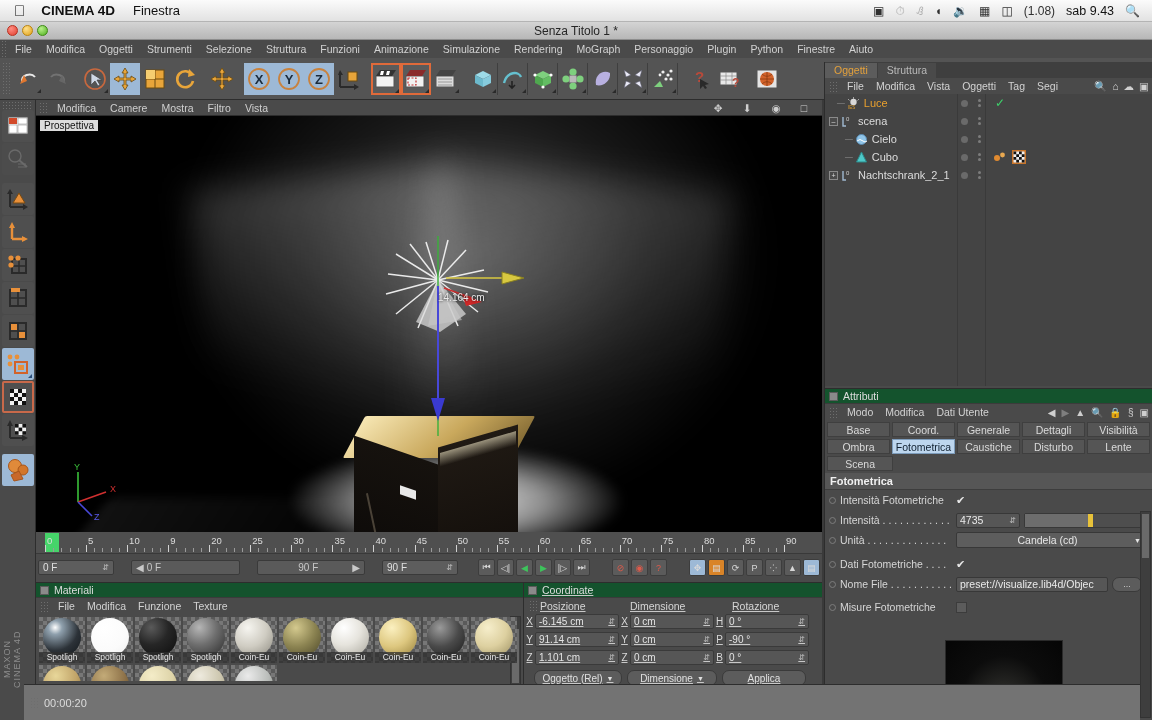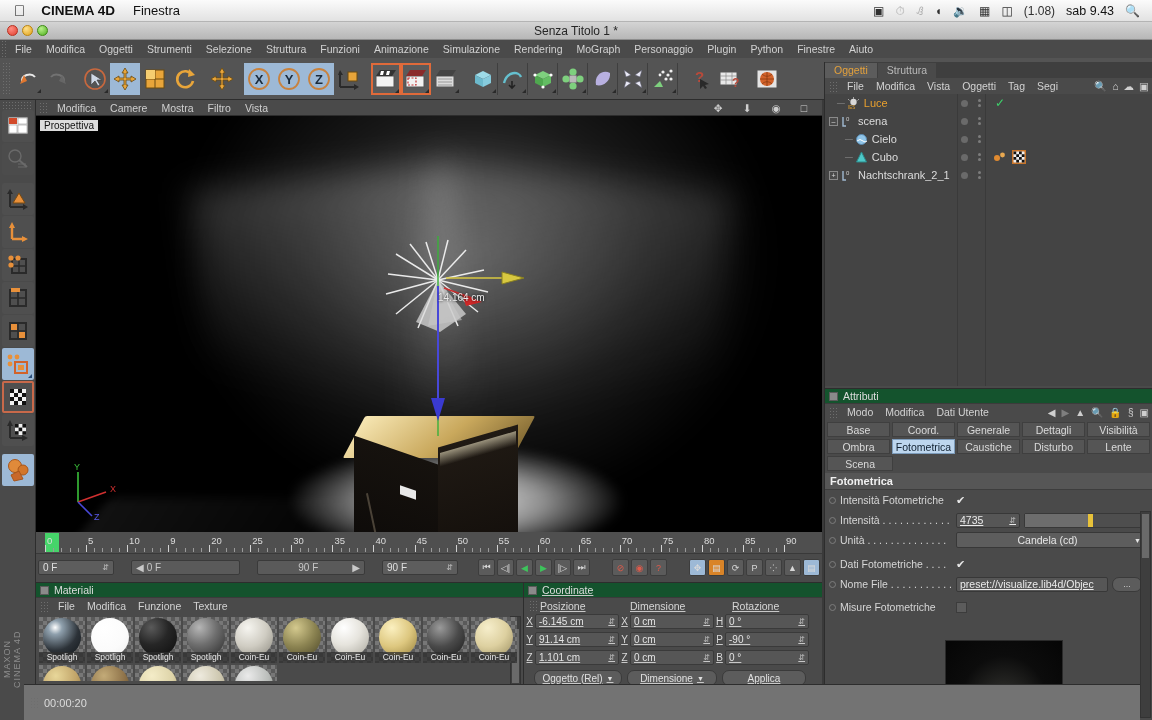--- a/index.html
+++ b/index.html
@@ -205,21 +205,21 @@
     text-align:center; background:#555; color:#dadada; border:1px solid #3f3f3f; }
   .atab.active { background:#bdd6ee; color:#102030; border-color:#7d9cbb; }
   .secthdr { height:17px; background:#565656; font-size:11px; color:#f0f0f0;
     display:flex; align-items:center; padding-left:5px; font-weight:bold; border-bottom:1px solid #3d3d3d;}
   .prow { height:20px; display:flex; align-items:center; padding-left:4px; font-size:10.5px; }
   .pbullet { width:7px; height:7px; border:1px solid #7d7d7d; border-radius:50%; margin-right:4px; background:#4a4a4a;}
   .plabel { color:#d6d6d6; width:116px; overflow:hidden; white-space:nowrap; }
   .chk { width:12px; height:12px; color:#e8e8e8; font-size:11px; line-height:12px; }
   .chkbox { width:11px; height:11px; background:#5c5c5c; border:1px solid #3c3c3c; }
   .pfield { height:15px; background:#565656; border:1px solid #383838; color:#eaeaea;
-    font-size:10.5px; padding:0 3px; display:flex; align-items:center; border-radius:2px;text-decoration:underline; }
+    font-size:10.5px; padding:0 3px; display:flex; align-items:center; border-radius:2px; }
   .slider { height:15px; background:#4e4e4e; border:1px solid #383838; position:relative; border-radius:2px;}
   .slider .fill { position:absolute; left:0; top:0; bottom:0; width:53%; background:#6d6d6d; }
   .slider .knob { position:absolute; top:0; bottom:0; left:53%; width:5px; background:#e8c23a; }
   .combo { height:16px; background:#5d5d5d; border:1px solid #383838; color:#e6e6e6;
     font-size:10.5px; display:flex; align-items:center; padding:0 4px; border-radius:2px;}
   .combo .cv { margin:0 auto; }
   .dotbtn { height:15px; width:30px; background:#5c5c5c; border:1px solid #3a3a3a;
     border-radius:7px; color:#cfcfcf; font-size:9px; text-align:center; line-height:13px;}
   .preview { position:absolute; left:120px; bottom:8px; width:118px; height:72px;
     background:radial-gradient(ellipse at 50% 95%, #3a3a36 0%, #0c0c0c 55%, #050505 100%);

